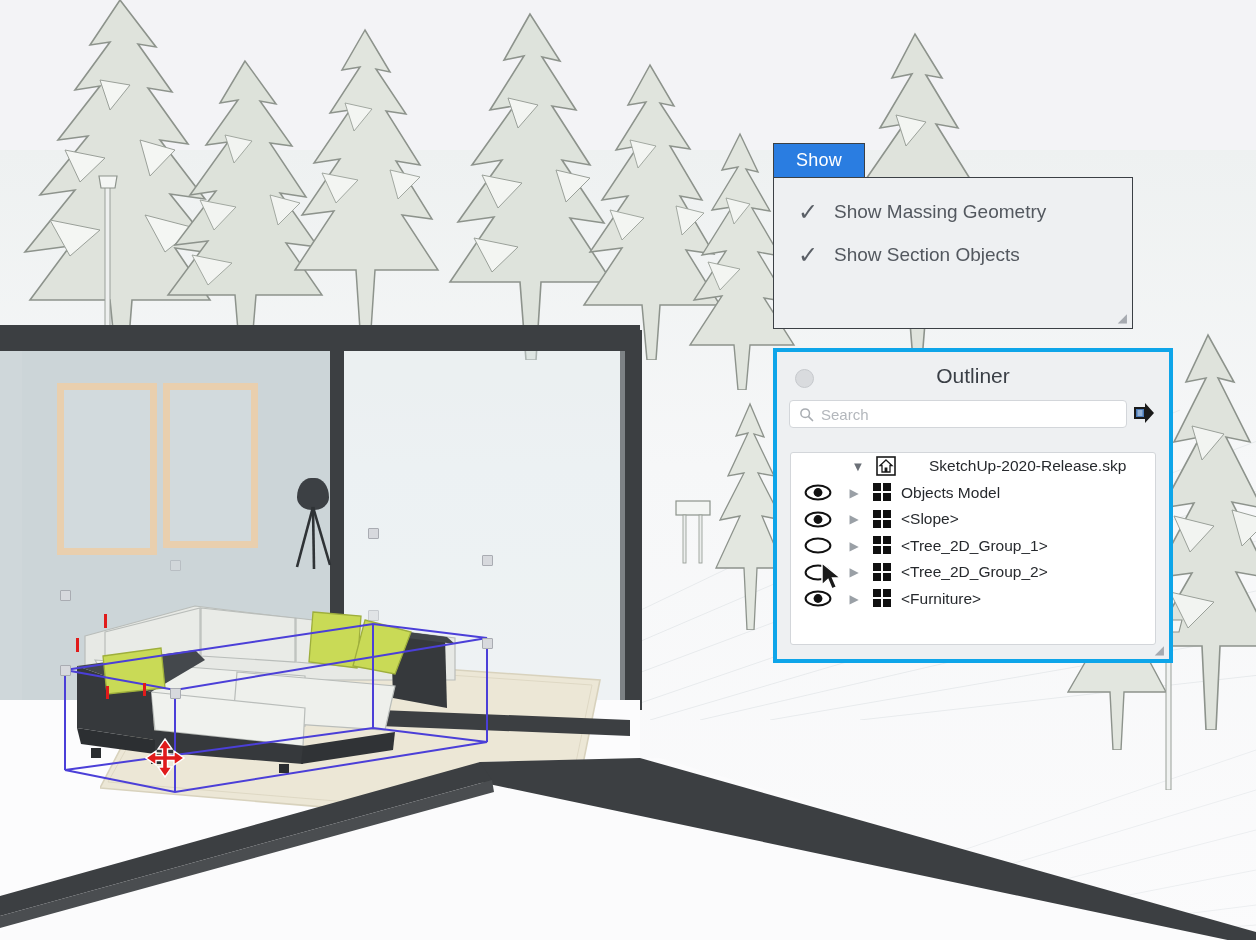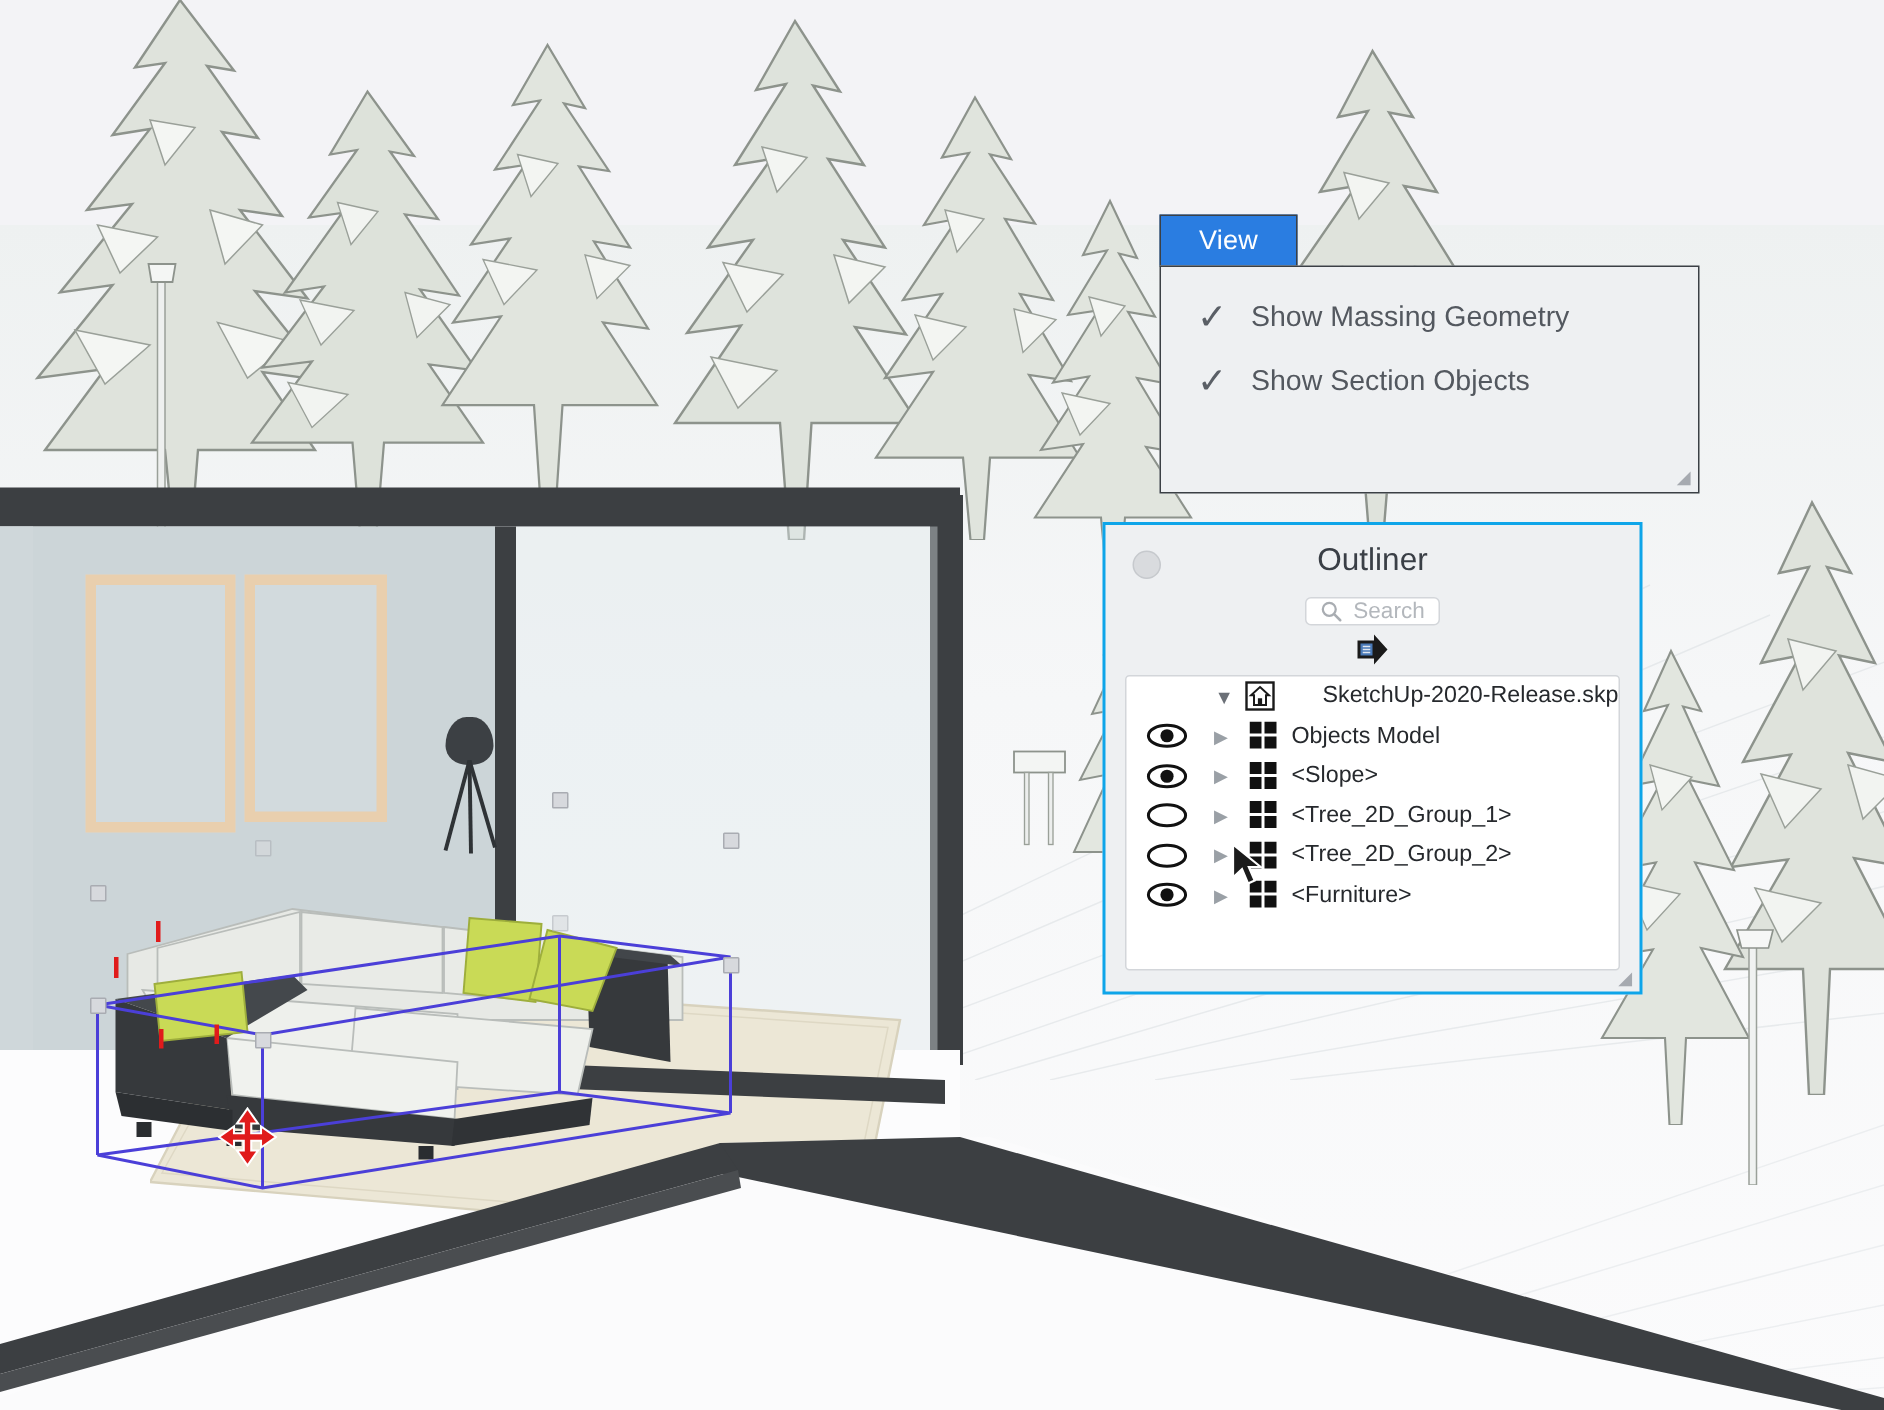--- a/index.html
+++ b/index.html
@@ -44,27 +44,27 @@
     border:1px solid #3b4045;box-sizing:border-box;display:flex;align-items:center;justify-content:center;}
   .view-tab span{color:#ffffff;font-size:18px;letter-spacing:.2px;}
   .view-menu{position:absolute;left:773px;top:177px;width:360px;height:152px;background:#eef0f2;
     border:1px solid #3b4045;box-sizing:border-box;padding-top:12px;}
   .menu-item{height:43px;display:flex;align-items:center;padding-left:24px;box-sizing:border-box;}
   .menu-check{width:36px;font-size:24px;color:#5a5f66;line-height:1;}
   .menu-label{font-size:19px;color:#53585f;}
   .menu-grip{position:absolute;right:5px;bottom:3px;font-size:12px;color:#a6aab0;transform:rotate(0deg);}
 
   
-  .panel{position:absolute;left:735px;top:348px;width:360px;height:315px;background:#eef0f2;
-    border:2px solid #0ea5e9;box-sizing:border-box;}
+  .panel{position:absolute;left:773px;top:348px;width:400px;height:315px;background:#eef0f2;
+    border:4px solid #0ea5e9;box-sizing:border-box;}
   .panel-head{height:48px;position:relative;display:flex;align-items:center;justify-content:center;}
   .panel-title{font-size:21px;color:#3a3f46;}
   .panel-dot{position:absolute;left:18px;top:17px;width:17px;height:17px;border-radius:50%;
     background:#d9dbde;border:1px solid #c6c9cd;}
-  .search-row{display:flex;align-items:center;padding:0 12px;gap:4px;height:34px;flex-direction:column;}
+  .search-row{display:flex;align-items:flex-start;padding:0 12px;gap:4px;height:34px;}
   .search-box{flex:1;height:28px;background:#ffffff;border:1px solid #d3d6da;border-radius:4px;
     display:flex;align-items:center;gap:7px;padding:0 9px;box-sizing:border-box;}
   .search-ph{font-size:15px;color:#b3b7bc;}
   .tree-box{position:absolute;left:13px;top:100px;right:13px;bottom:14px;background:#ffffff;
     border:1px solid #d3d6da;border-radius:3px;overflow:hidden;}
   .row{display:flex;align-items:center;height:26.5px;padding-left:6px;box-sizing:border-box;}
   .row .eye{width:42px;display:flex;justify-content:center;}
   .row .tri{width:30px;display:flex;justify-content:center;}
   .row .gicon{width:26px;display:flex;justify-content:center;}
   .row .lbl{font-size:15.5px;color:#26292d;padding-left:6px;white-space:nowrap;}
@@ -294,21 +294,21 @@
     <div class="redtick" style="left:106px;top:686px;width:3px;height:13px;"></div>
 
     <svg class="movecur" style="left:145px;top:738px;" viewBox="0 0 40 40">
       <g fill="#e01b1b" stroke="#ffffff" stroke-width="1.4">
         <path d="M20 1 L27 11 L22.5 11 L22.5 17.5 L29 17.5 L29 13 L39 20 L29 27 L29 22.5 L22.5 22.5 L22.5 29 L27 29 L20 39 L13 29 L17.5 29 L17.5 22.5 L11 22.5 L11 27 L1 20 L11 13 L11 17.5 L17.5 17.5 L17.5 11 L13 11 Z"></path>
       </g>
     </svg>
   </div>
 
   <div class="view-tab">
-    <span>View</span>
+    <span>Show</span>
   </div>
   <div class="view-menu">
     <div class="menu-item">
       <span class="menu-check">✓</span>
       <span class="menu-label">Show Massing Geometry</span>
     </div>
     <div class="menu-item">
       <span class="menu-check">✓</span>
       <span class="menu-label">Show Section Objects</span>
     </div>

